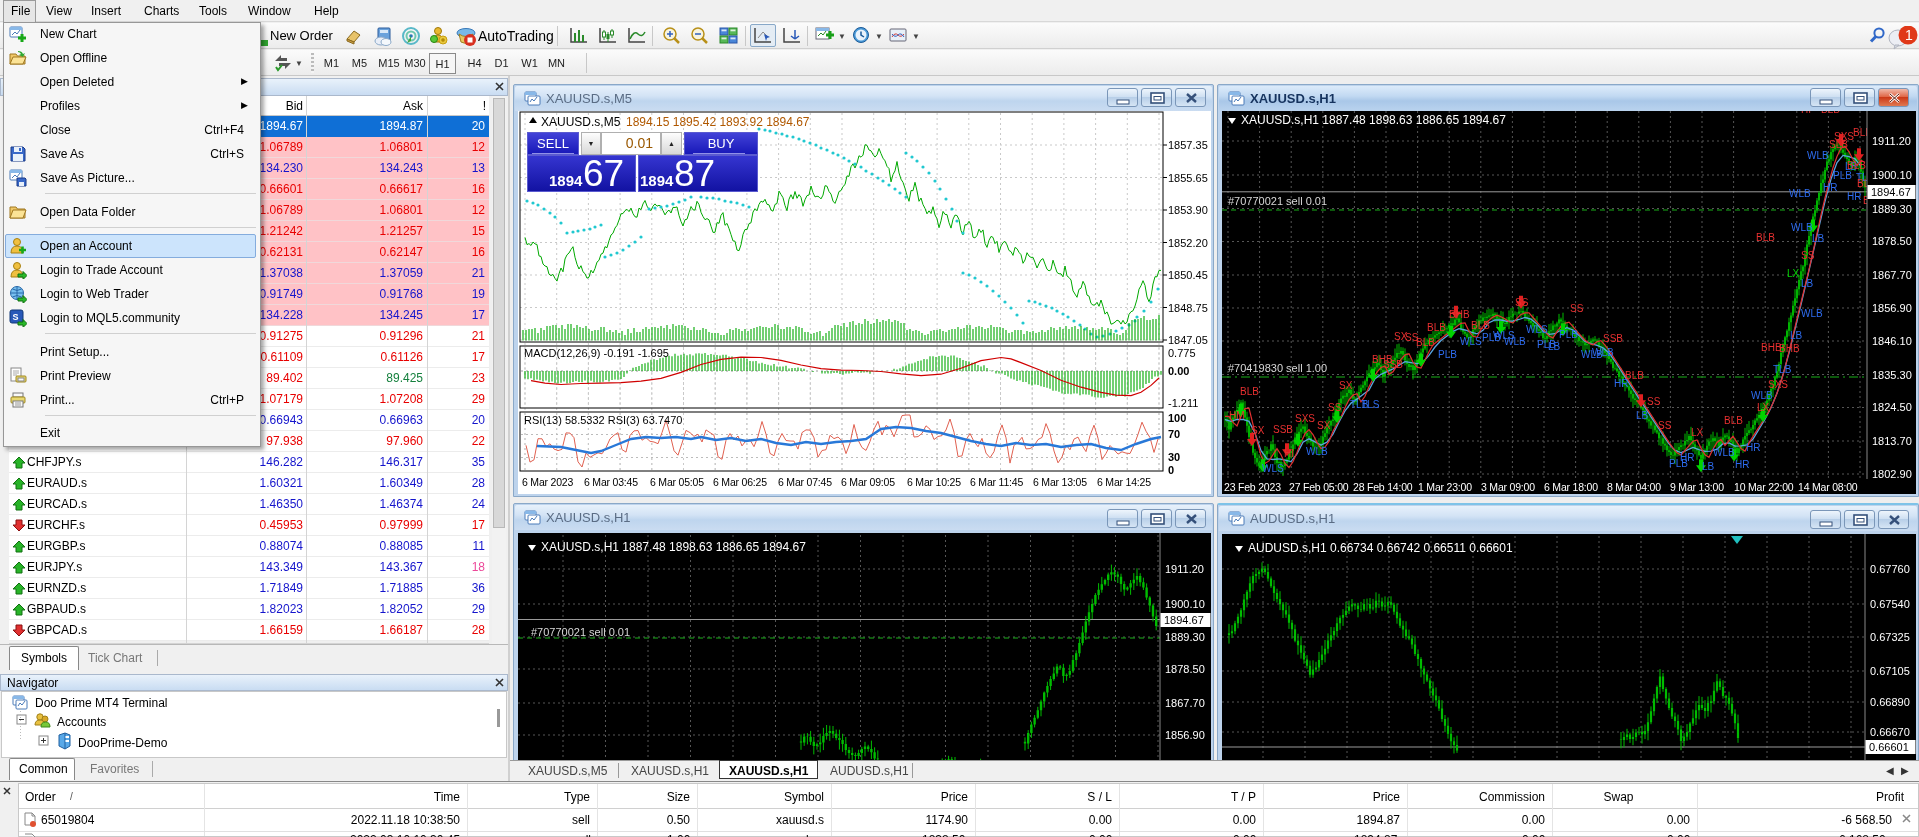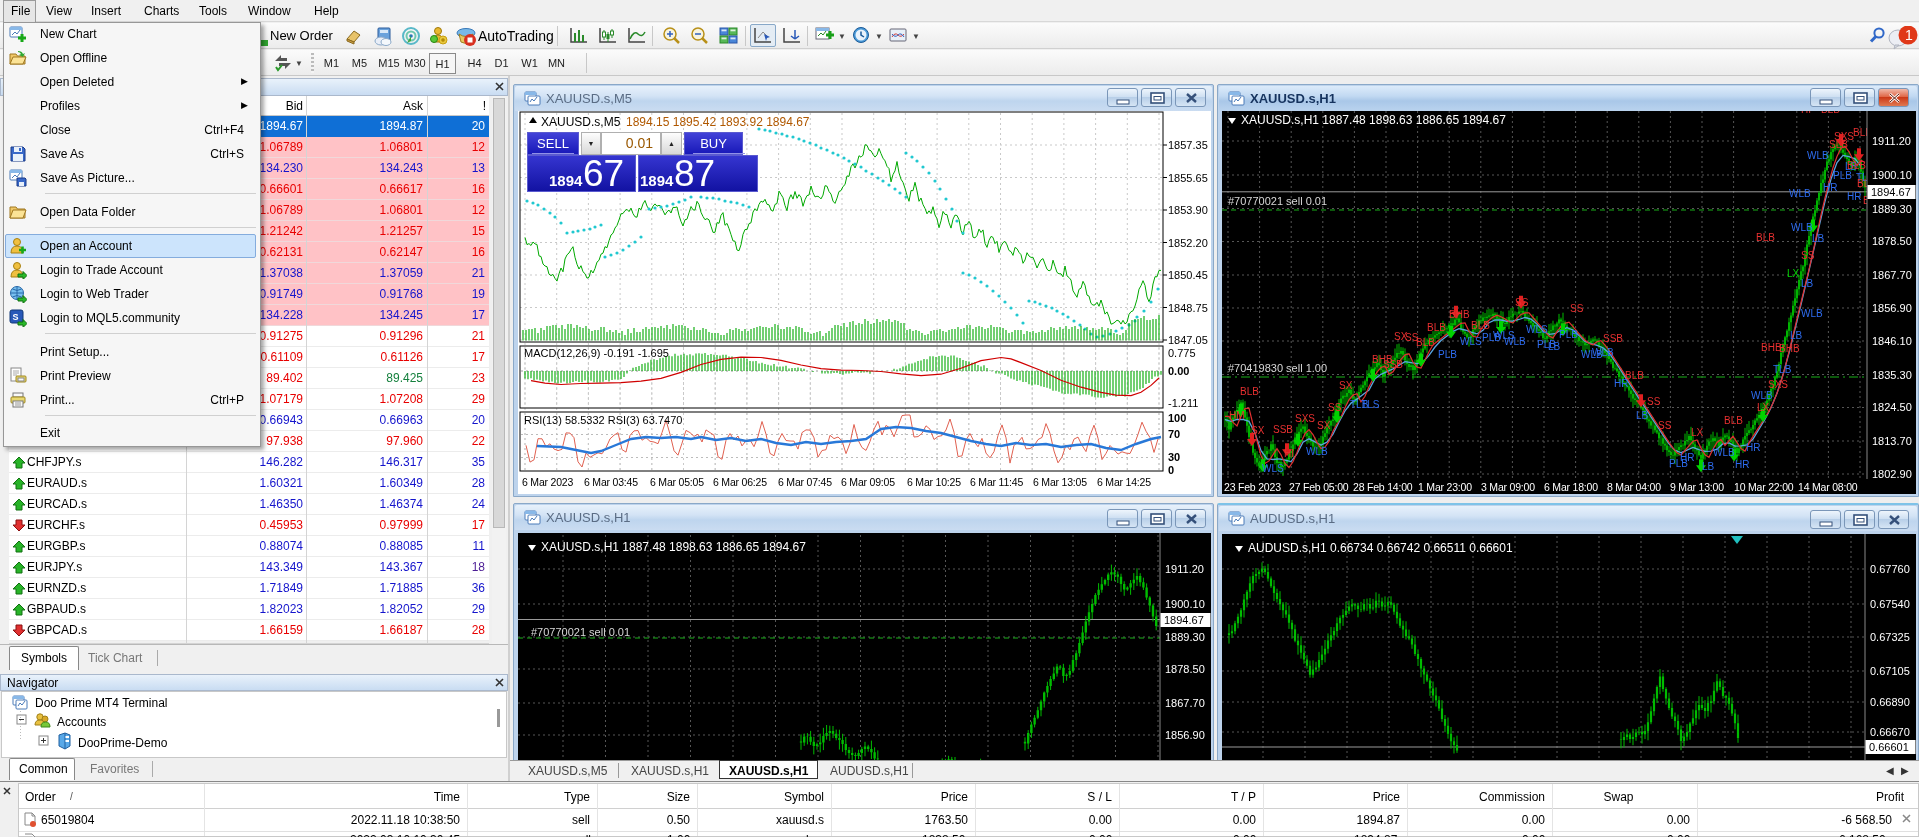--- a/index.html
+++ b/index.html
@@ -306,21 +306,21 @@
     <div class="mwr" style="left:312px;top:3px;width:102px;color:#1414cc">0.88085</div>
     <div class="mwr" style="left:419px;top:3px;width:57px;color:#1414cc">11</div>
   </div>
 <div class="mwrow" style="top:557px;background:#fff;border-bottom:1px solid #ececec">
     <svg class="abs" style="left:3px;top:4px" width="14" height="13">
       <path d="M7 1 L13 7 H10 V12 H4 V7 H1 Z" fill="#28b428" stroke="#117011"></path>
     </svg>
     <div class="abs" style="left:18px;top:3px;color:#000">EURJPY.s</div>
     <div class="mwr" style="left:192px;top:3px;width:102px;color:#1414cc">143.349</div>
     <div class="mwr" style="left:312px;top:3px;width:102px;color:#1414cc">143.367</div>
-    <div class="mwr" style="left:419px;top:3px;width:57px;color:#4c1d95">18</div>
+    <div class="mwr" style="left:419px;top:3px;width:57px;color:#ec4899">18</div>
   </div>
 <div class="mwrow" style="top:578px;background:#fff;border-bottom:1px solid #ececec">
     <svg class="abs" style="left:3px;top:4px" width="14" height="13">
       <path d="M7 1 L13 7 H10 V12 H4 V7 H1 Z" fill="#28b428" stroke="#117011"></path>
     </svg>
     <div class="abs" style="left:18px;top:3px;color:#000">EURNZD.s</div>
     <div class="mwr" style="left:192px;top:3px;width:102px;color:#1414cc">1.71849</div>
     <div class="mwr" style="left:312px;top:3px;width:102px;color:#1414cc">1.71885</div>
     <div class="mwr" style="left:419px;top:3px;width:57px;color:#1414cc">36</div>
   </div>
@@ -589,21 +589,21 @@
       <text x="969" y="485" font-size="10.5" fill="#000" letter-spacing="-0.2">6 Mar 11:45</text>
       <text x="1032" y="485" font-size="10.5" fill="#000" letter-spacing="-0.2">6 Mar 13:05</text>
       <text x="1096" y="485" font-size="10.5" fill="#000" letter-spacing="-0.2">6 Mar 14:25</text>
       <path d="M528 122 l4-6 4 6 Z" fill="#000"></path>
       <text x="540" y="125" font-size="12" fill="#000">XAUUSD.s,M5</text>
       <text x="625" y="125" font-size="12" fill="#b05800">1894.15 1895.42 1893.92 1894.67</text>
     </svg>
 </div>
 
 <div class="abs" style="left:527px;top:132px;width:231px;height:60px">
-<div class="abs" style="left:157px;top:0;width:59px;height:23px;background:linear-gradient(#4242d8,#1818b8);border:1px solid #5a5ad0;color:#fff;font-size:13px;text-align:center;line-height:22px">BUY</div>
+<div class="abs" style="left:157px;top:0;width:74px;height:23px;background:linear-gradient(#4242d8,#1818b8);border:1px solid #5a5ad0;color:#fff;font-size:13px;text-align:center;line-height:22px">BUY</div>
 <div class="abs" style="left:166px;top:21px;width:52px;height:1px;background:#9090e8"></div>
 <div class="abs" style="left:0;top:0;width:52px;height:23px;background:linear-gradient(#4242d8,#1818b8);border:1px solid #5a5ad0;color:#fff;font-size:13px;text-align:center;line-height:22px">SELL</div>
 <div class="abs" style="left:5px;top:21px;width:42px;height:1px;background:#9090e8"></div>
 <div class="abs" style="left:54px;top:0;width:20px;height:23px;background:linear-gradient(#fdfdfd,#d8d8d8);border:1px solid #b0b0b0;text-align:center;font-size:7px;line-height:22px;color:#222">▼</div>
 <div class="abs" style="left:74px;top:0;width:60px;height:23px;background:#fff;border:1px solid #b0b0b0;font-size:14px;color:#9a5800;text-align:right;line-height:21px;padding-right:7px">0.01</div>
 <div class="abs" style="left:134px;top:0;width:21px;height:23px;background:linear-gradient(#fdfdfd,#d8d8d8);border:1px solid #b0b0b0;text-align:center;font-size:7px;line-height:22px;color:#222">▲</div>
 <div class="abs" style="left:0;top:23px;width:109px;height:37px;background:linear-gradient(#3535d0,#1212a2);border:1px solid #5a5ad0"></div>
 <div class="abs" style="left:111px;top:23px;width:120px;height:37px;background:linear-gradient(#3535d0,#1212a2);border:1px solid #5a5ad0"></div>
 <div class="abs" style="left:22px;top:40px;color:#fff;font-size:15px;font-weight:bold">1894</div>
 <div class="abs" style="left:56px;top:21px;color:#fff;font-size:37px">67</div>
@@ -927,21 +927,21 @@
 <svg class="abs" style="left:24px;top:812px" width="13" height="15">
     <path d="M1 1 h7 l3 3 v9 h-10 Z" fill="#fff" stroke="#888"></path>
     <path d="M8 1 v3 h3" fill="none" stroke="#888"></path>
     <circle cx="9" cy="12" r="3" fill="#e05030"></circle>
   </svg>
 <div class="abs f12" style="left:41px;top:813px">65019804</div>
 <div class="abs f12" style="left:307px;top:813px;width:153px;text-align:right">2022.11.18 10:38:50</div>
 <div class="abs f12" style="left:437px;top:813px;width:153px;text-align:right">sell</div>
 <div class="abs f12" style="left:537px;top:813px;width:153px;text-align:right">0.50</div>
 <div class="abs f12" style="left:671px;top:813px;width:153px;text-align:right">xauusd.s</div>
-<div class="abs f12" style="left:815px;top:813px;width:153px;text-align:right">1763.50</div>
+<div class="abs f12" style="left:815px;top:813px;width:153px;text-align:right">1174.90</div>
 <div class="abs f12" style="left:959px;top:813px;width:153px;text-align:right">0.00</div>
 <div class="abs f12" style="left:1103px;top:813px;width:153px;text-align:right">0.00</div>
 <div class="abs f12" style="left:1247px;top:813px;width:153px;text-align:right">1894.87</div>
 <div class="abs f12" style="left:1392px;top:813px;width:153px;text-align:right">0.00</div>
 <div class="abs f12" style="left:1537px;top:813px;width:153px;text-align:right">0.00</div>
 <div class="abs f12" style="left:1739px;top:813px;width:153px;text-align:right">-6 568.50</div>
 <svg class="abs" style="left:1901px;top:813px" width="12" height="12">
     <path d="M2 2 L9 9 M9 2 L2 9" stroke="#888" stroke-width="1.5"></path>
   </svg>
 <svg class="abs" style="left:24px;top:833px" width="13" height="5">

